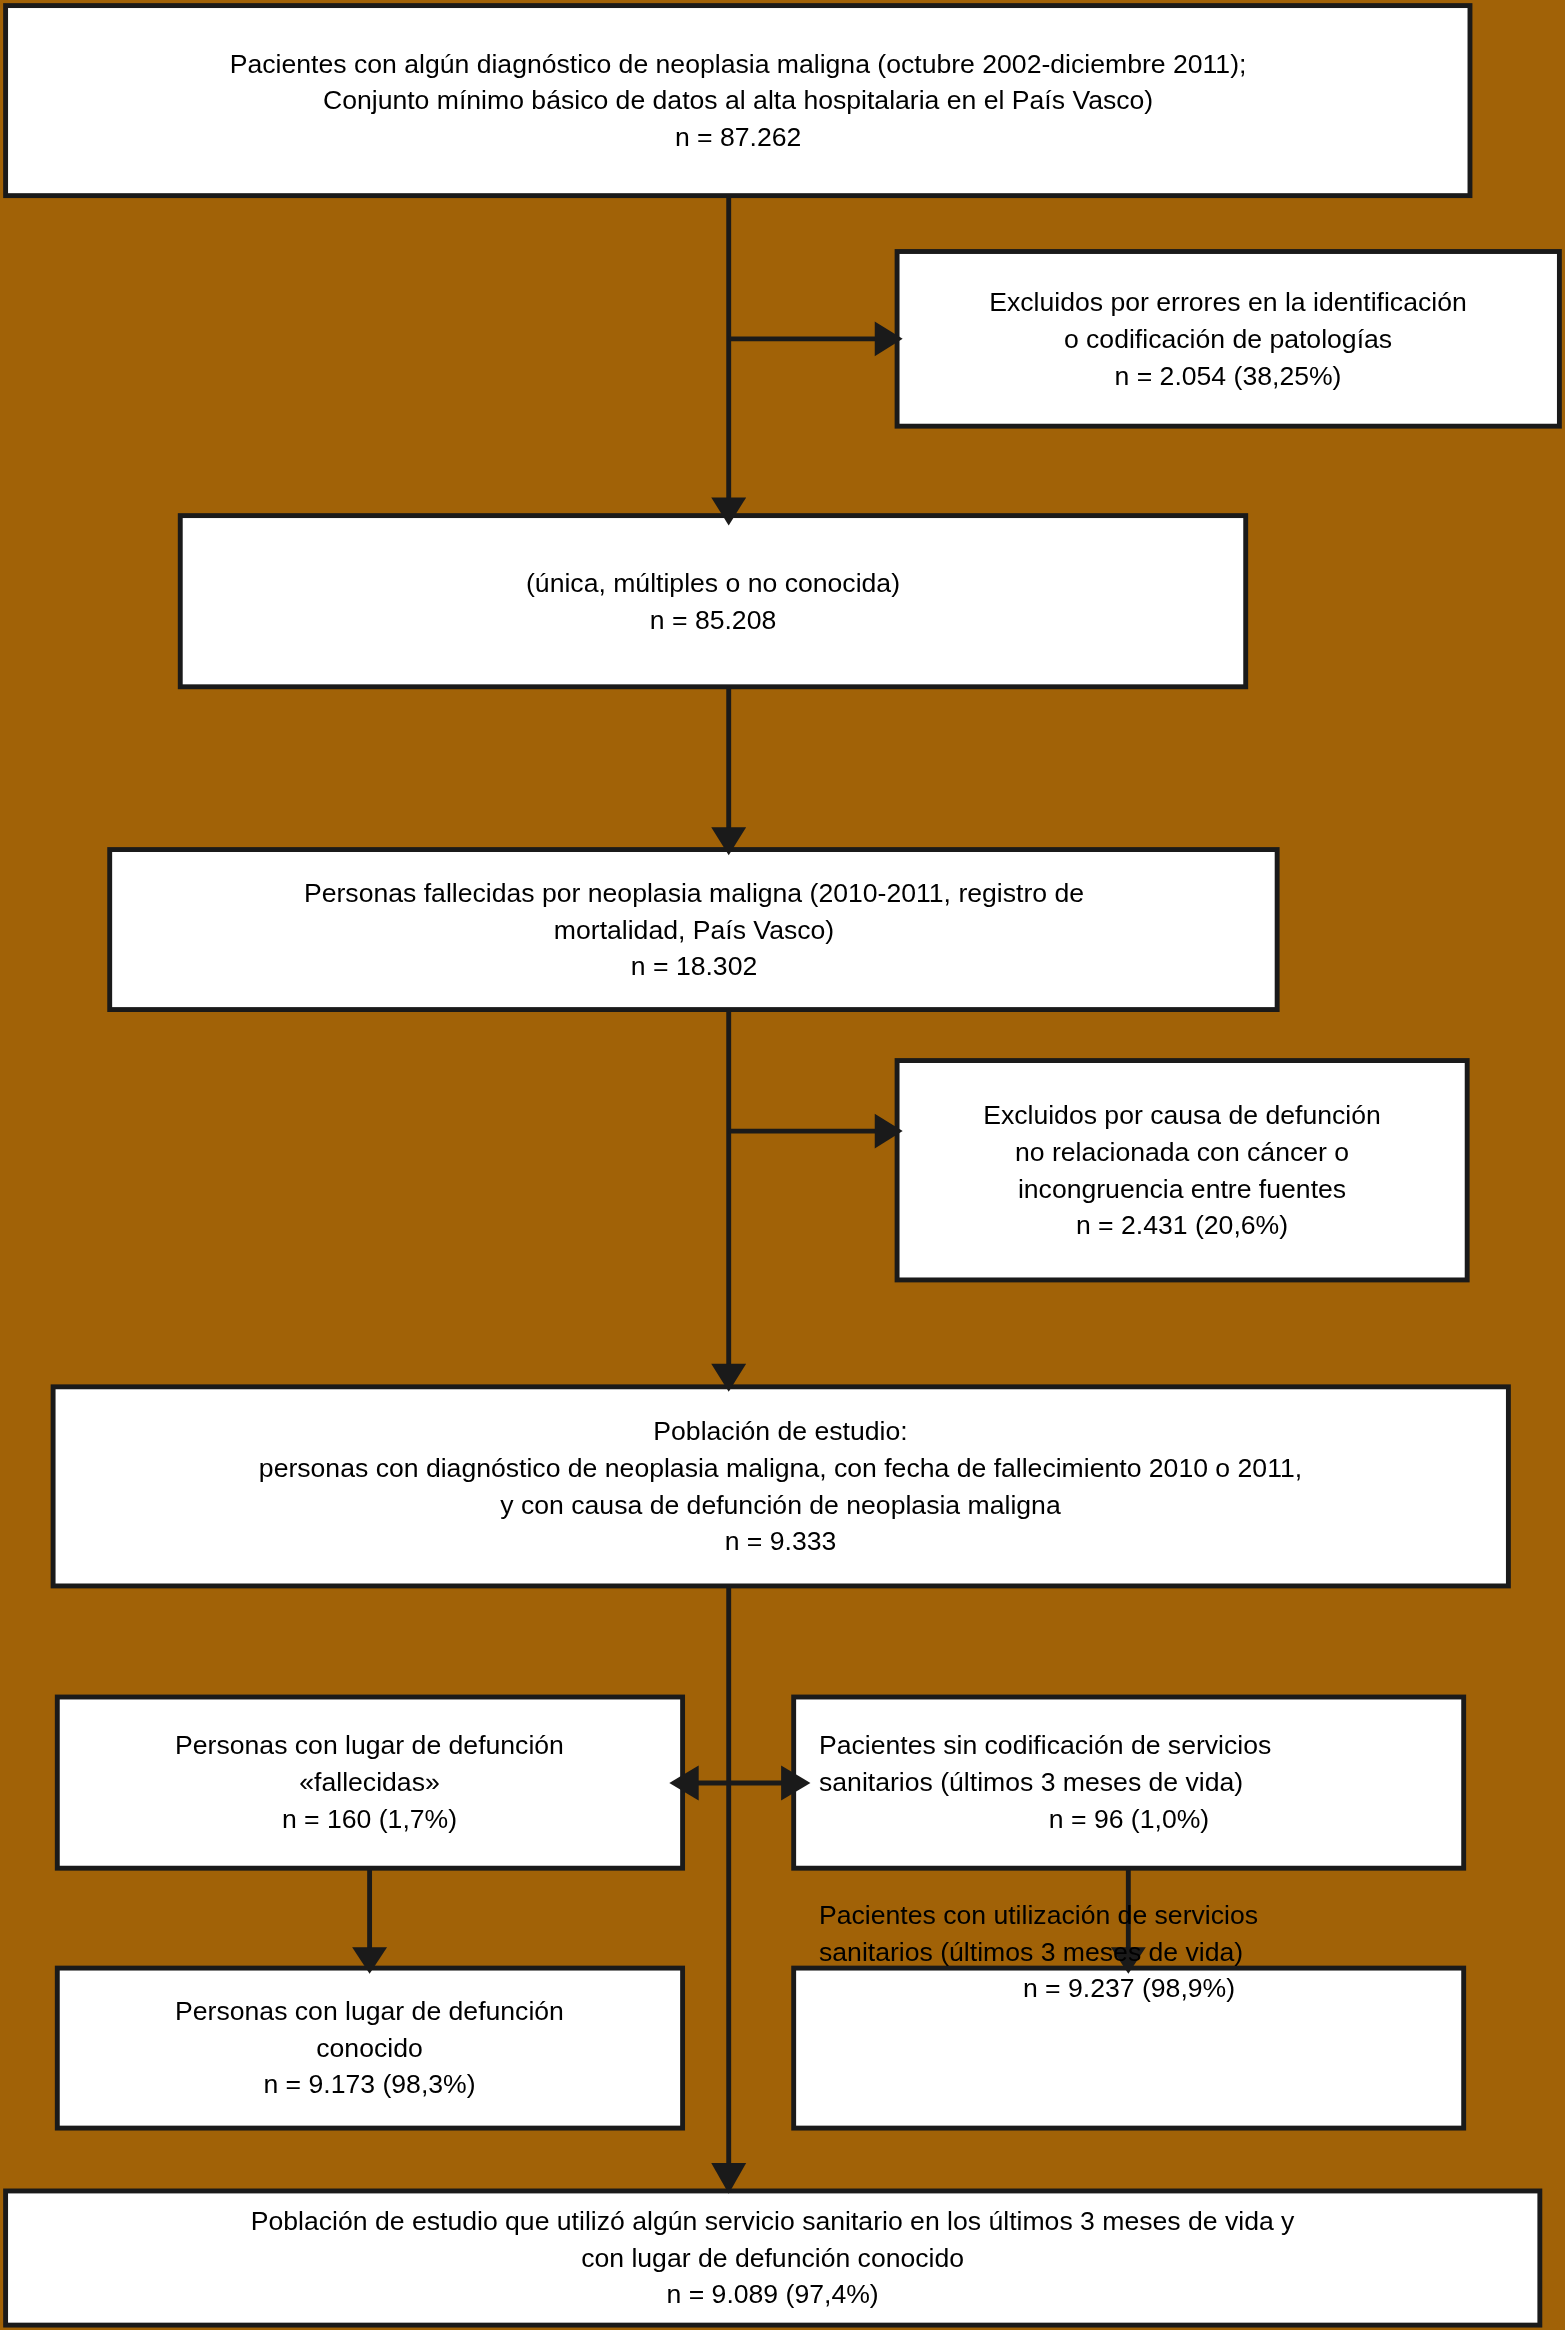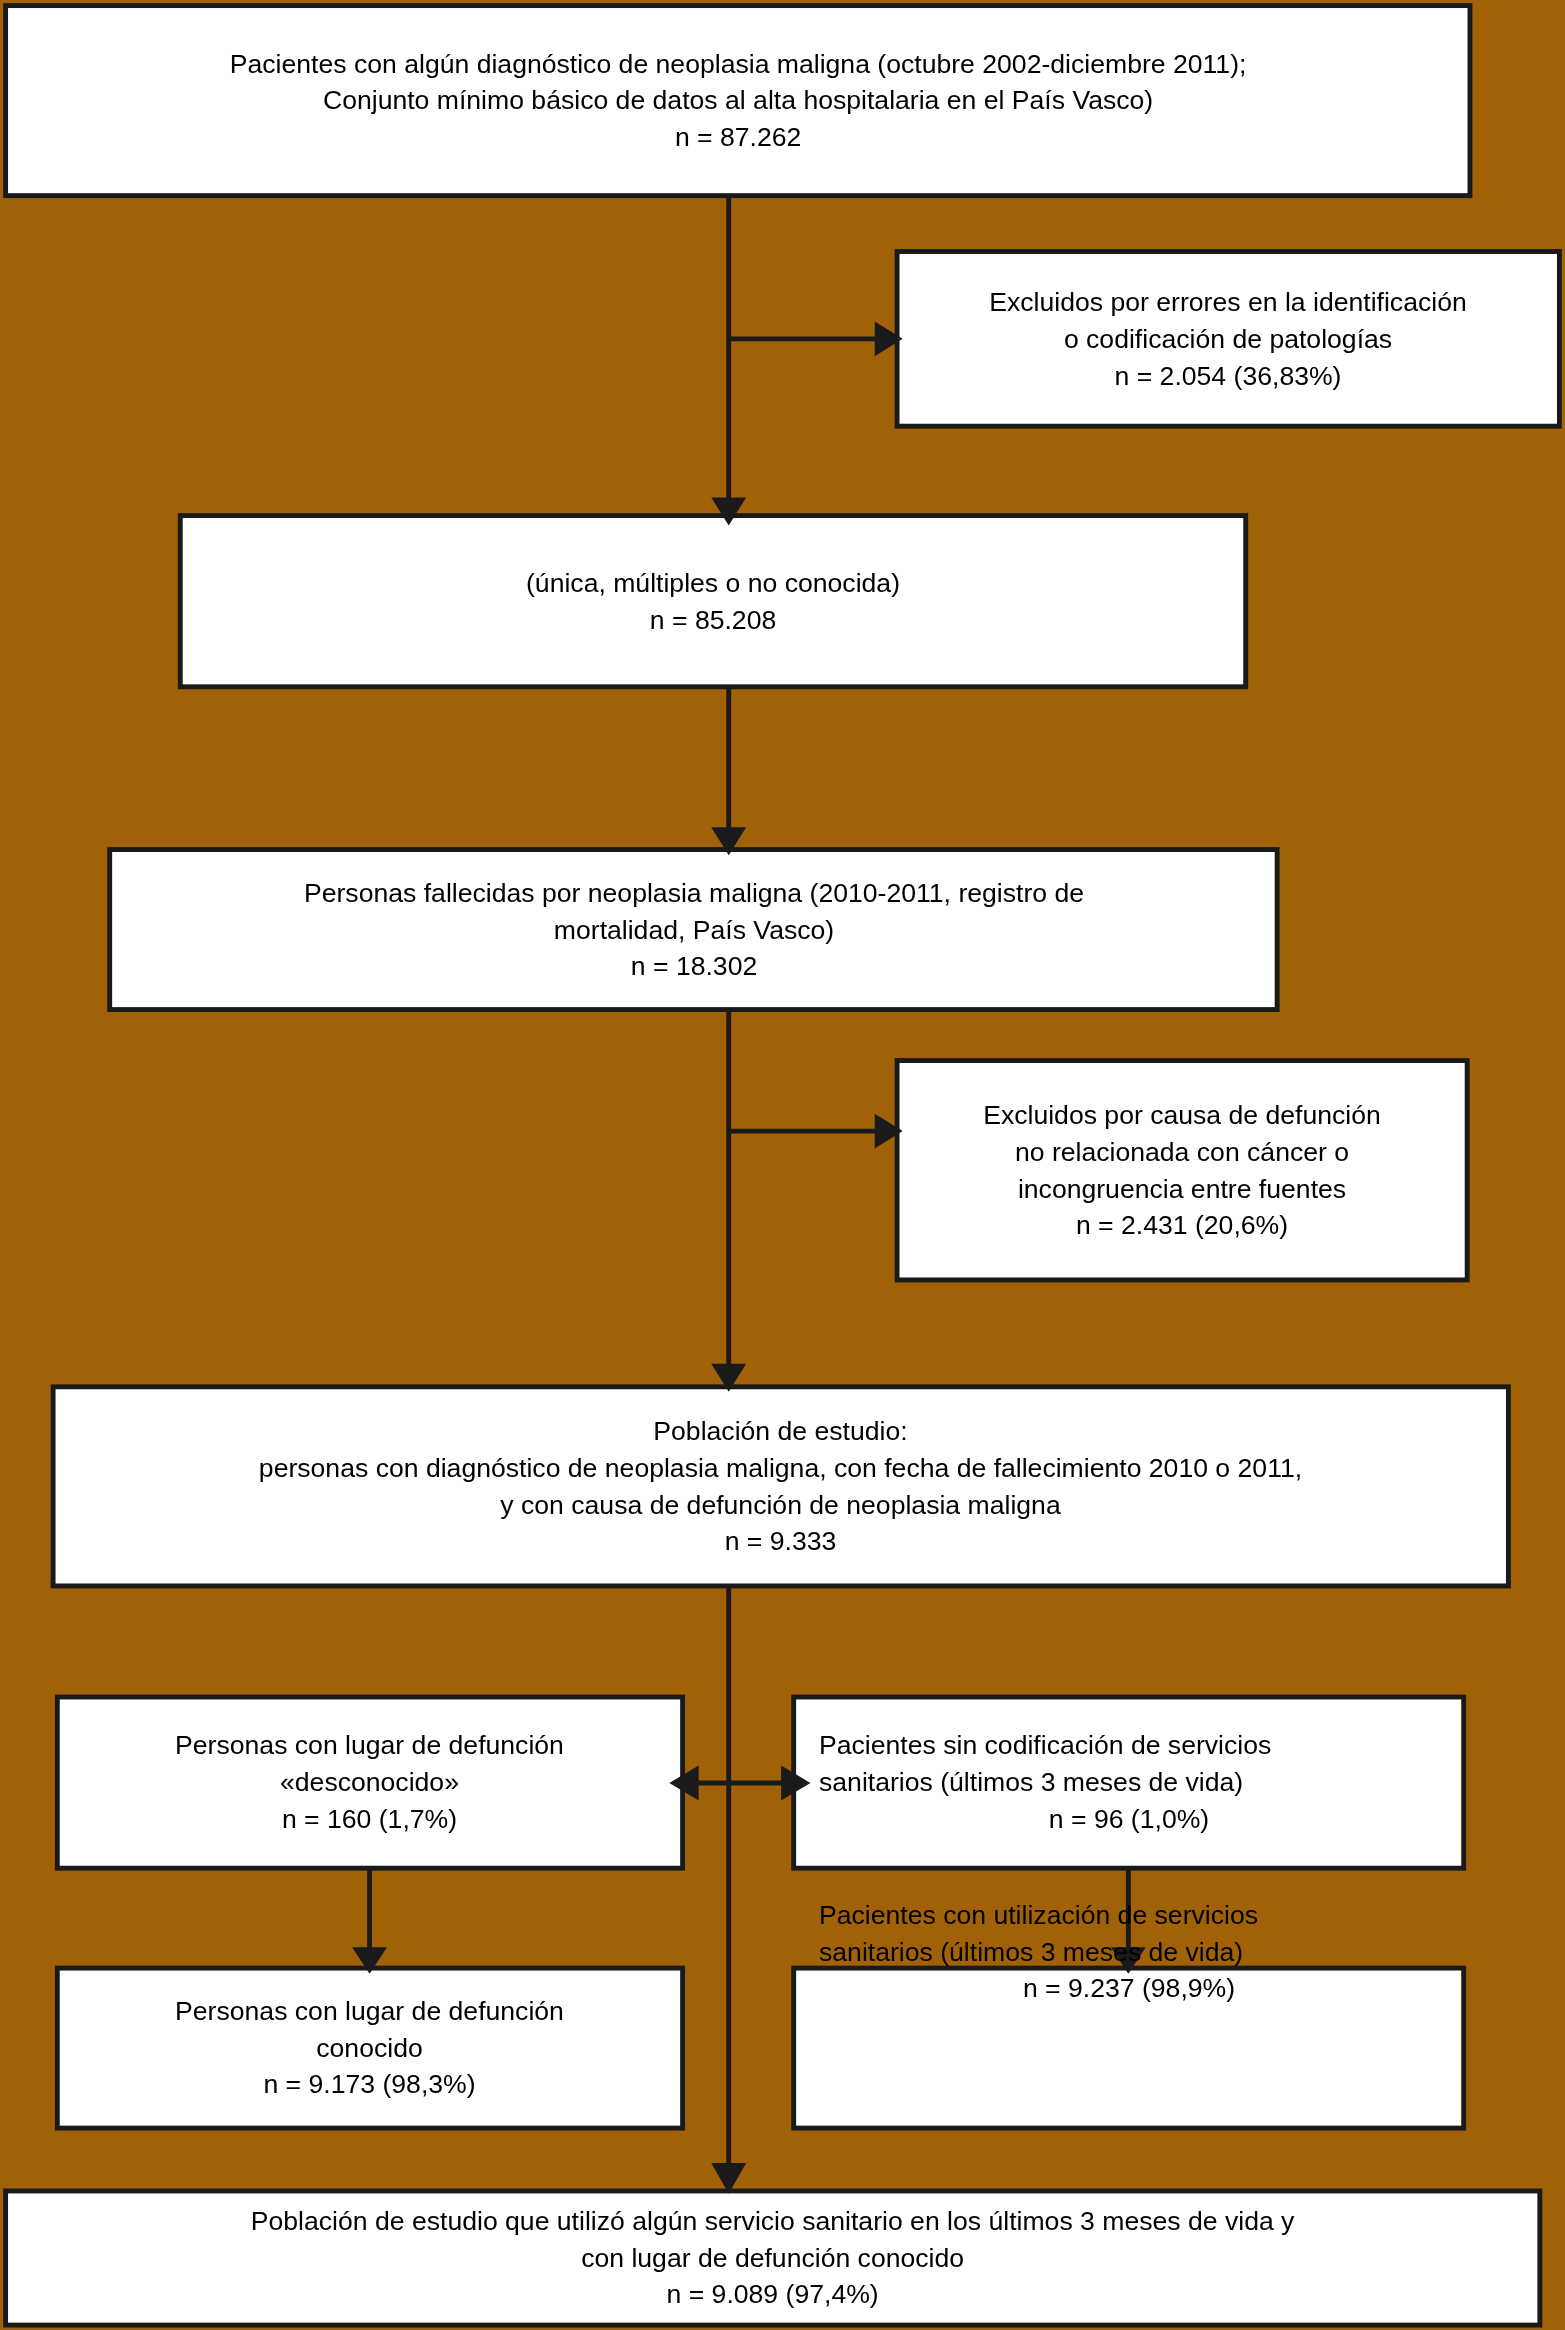--- a/index.html
+++ b/index.html
@@ -102,21 +102,21 @@
 
   <div class="box-text align-center" style="left:5.6px; top:5.6px; width:1465px; height:190px; padding:7px 28px;">
     <span class="ln">Pacientes con algún diagnóstico de neoplasia maligna (octubre 2002-diciembre 2011);</span>
     <span class="ln">Conjunto mínimo básico de datos al alta hospitalaria en el País Vasco)</span>
     <span class="ln">n = 87.262</span>
   </div>
 
   <div class="box-text align-center" style="left:897px; top:252px; width:662px; height:175px; padding:7px 17px;text-align:right;">
     <span class="ln">Excluidos por errores en la identificación</span>
     <span class="ln">o codificación de patologías</span>
-    <span class="ln">n = 2.054 (36,83%)</span>
+    <span class="ln">n = 2.054 (38,25%)</span>
   </div>
 
   <div class="box-text align-center" style="left:180px; top:516px; width:1066px; height:171px; padding:7px 17px;">
     <span class="ln">(única, múltiples o no conocida)</span>
     <span class="ln">n = 85.208</span>
   </div>
 
   <div class="box-text align-center" style="left:110px; top:850px; width:1168px; height:160px; padding:4.2px 17px;">
     <span class="ln">Personas fallecidas por neoplasia maligna (2010-2011, registro de</span>
     <span class="ln">mortalidad, País Vasco)</span>
@@ -132,21 +132,21 @@
 
   <div class="box-text align-center" style="left:53px; top:1387px; width:1455px; height:199px; padding:5.6px 17px;">
     <span class="ln">Población de estudio:</span>
     <span class="ln">personas con diagnóstico de neoplasia maligna, con fecha de fallecimiento 2010 o 2011,</span>
     <span class="ln">y con causa de defunción de neoplasia maligna</span>
     <span class="ln">n = 9.333</span>
   </div>
 
   <div class="box-text align-center" style="left:57px; top:1697px; width:625px; height:171px; padding:5.6px 12.6px;">
     <span class="ln">Personas con lugar de defunción</span>
-    <span class="ln">«desconocido»</span>
+    <span class="ln">«fallecidas»</span>
     <span class="ln">n = 160 (1,7%)</span>
   </div>
 
   <div class="box-text align-left" style="left:794px; top:1697px; width:670px; height:171px; padding:5.6px 25px;">
     <span class="ln">Pacientes sin codificación de servicios</span>
     <span class="ln">sanitarios (últimos 3 meses de vida)</span>
     <span class="ln c">n = 96 (1,0%)</span>
   </div>
 
   <div class="box-text align-center" style="left:57px; top:1968px; width:625px; height:160px; padding:5.6px 12.6px;">

